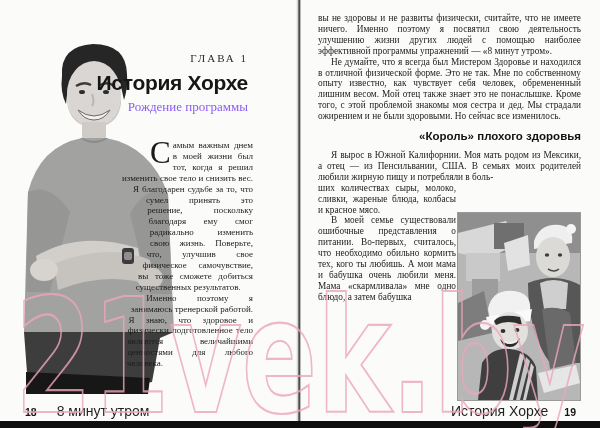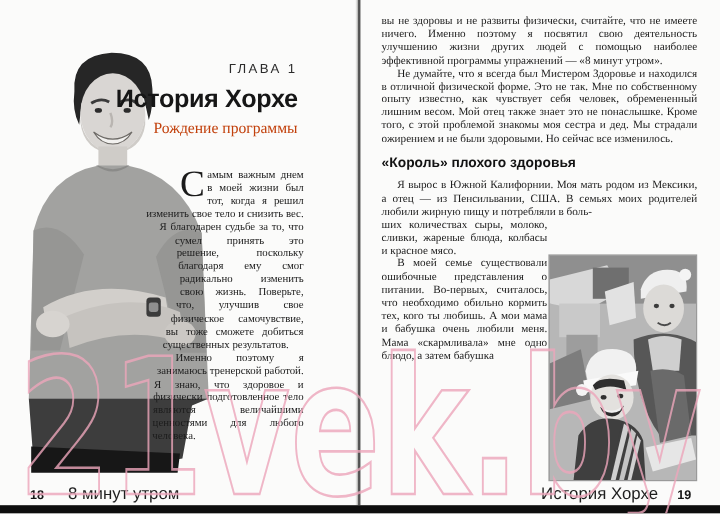--- a/index.html
+++ b/index.html
@@ -8,23 +8,23 @@
   .spread{position:relative;width:600px;height:428px;background:#fbfbfa;}
 
   
   .gutter{position:absolute;left:296px;top:0;width:5px;height:421px;
           background:linear-gradient(to right,#fbfbfa 0%,#cfcfcd 35%,#2e2e2e 62%,#6a6a6a 78%,#fbfbfa 100%);}
   .bottom-bar{position:absolute;left:0;top:421px;width:600px;height:7px;background:#0e0e0e;}
 
   
   .page-left{position:absolute;left:0;top:0;width:298px;height:421px;}
   .chapter-head{position:absolute;top:52px;right:50px;text-align:right;width:200px;}
-  .chapter-label{font-family:Liberation Sans, sans-serif;font-size:11px;letter-spacing:2px;color:#2b2b2b;margin-bottom:7px;}
+  .chapter-label{font-family:Liberation Serif, serif;font-size:11px;letter-spacing:2px;color:#2b2b2b;margin-bottom:7px;}
   .chapter-title{font-family:"Liberation Sans",sans-serif;font-weight:bold;font-size:21px;letter-spacing:-0.3px;color:#161616;margin-bottom:4px;}
-  .chapter-subtitle{font-size:13px;line-height:1.18;color:#c2410c;}
+  .chapter-subtitle{font-size:13px;line-height:1.18;color:#8b5cf6;}
 
   .photo-adult{position:absolute;left:10px;top:42px;width:172px;height:362px;}
 
   .left-text{position:absolute;left:116px;top:140px;width:137px;
              font-size:9px;line-height:10.9px;text-align:justify;}
   .wrap-spacer{float:left;width:34px;height:252px;
      shape-outside:polygon(0 0,4px 0,6px 18%,30px 26%,34px 40%,22px 52%,12px 70%,10px 100%,0 100%);}
   .dropcap{float:left;font-size:31px;line-height:25px;padding-right:2px;font-weight:normal;color:#1a1a1a;}
   .left-text p{margin:0;}
   .left-text p.indent{text-indent:13px;}
@@ -36,21 +36,21 @@
   .footer-left{left:25px;gap:20px;}
   .footer-right{right:24px;gap:16px;}
 
   
   .page-right{position:absolute;left:302px;top:0;width:298px;height:339px;}
   .right-text{position:absolute;left:16px;top:13px;width:263px;
               font-size:9.3px;line-height:10.9px;text-align:justify;}
   .right-text p{margin:0;}
   .right-text p.indent{text-indent:13px;}
   .section-heading{font-family:"Liberation Sans",sans-serif;font-weight:bold;
-                   font-size:11.5px;color:#121212;margin:9px 0 8px 0;text-align:left;}
+                   font-size:11.5px;color:#121212;margin:9px 0 8px 0;text-align:right;}
   .narrow-col{width:138px;}
   .photo-child{position:absolute;left:156px;top:213px;width:122px;height:187px;
                box-shadow:0 0 0 1px #9a9a9a;}
   .photo-caption{font-family:"Liberation Sans",sans-serif;font-size:7.7px;line-height:10.3px;
                  color:#2e2e2e;width:136px;margin-top:9px;text-align:left;}
 
   
   .watermark{position:absolute;left:0;top:0;width:600px;height:428px;pointer-events:none;opacity:.8;}
 </style>
 </head>

